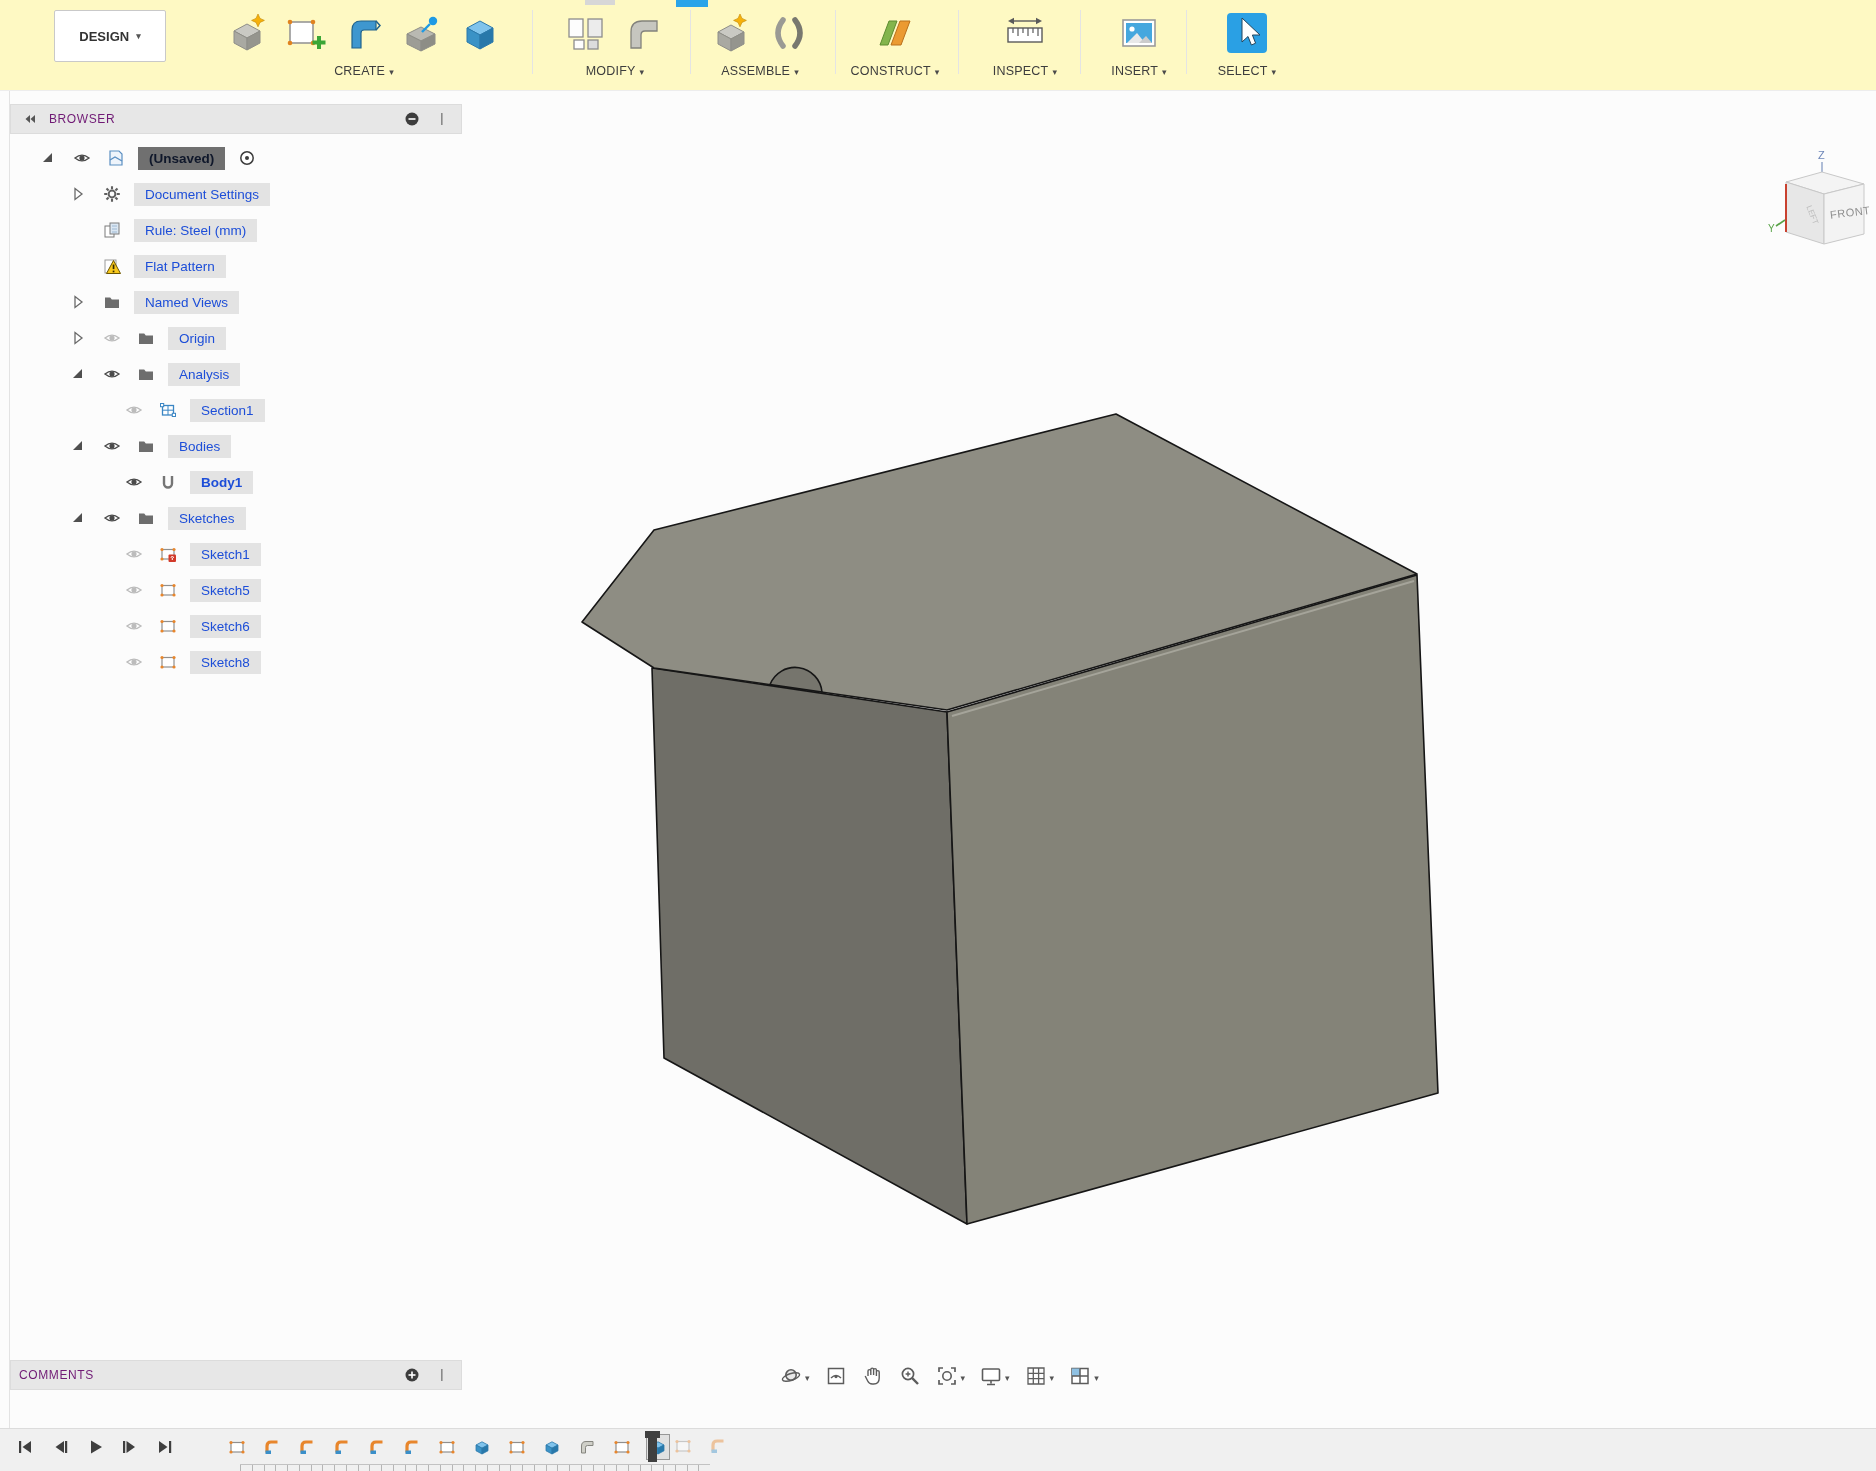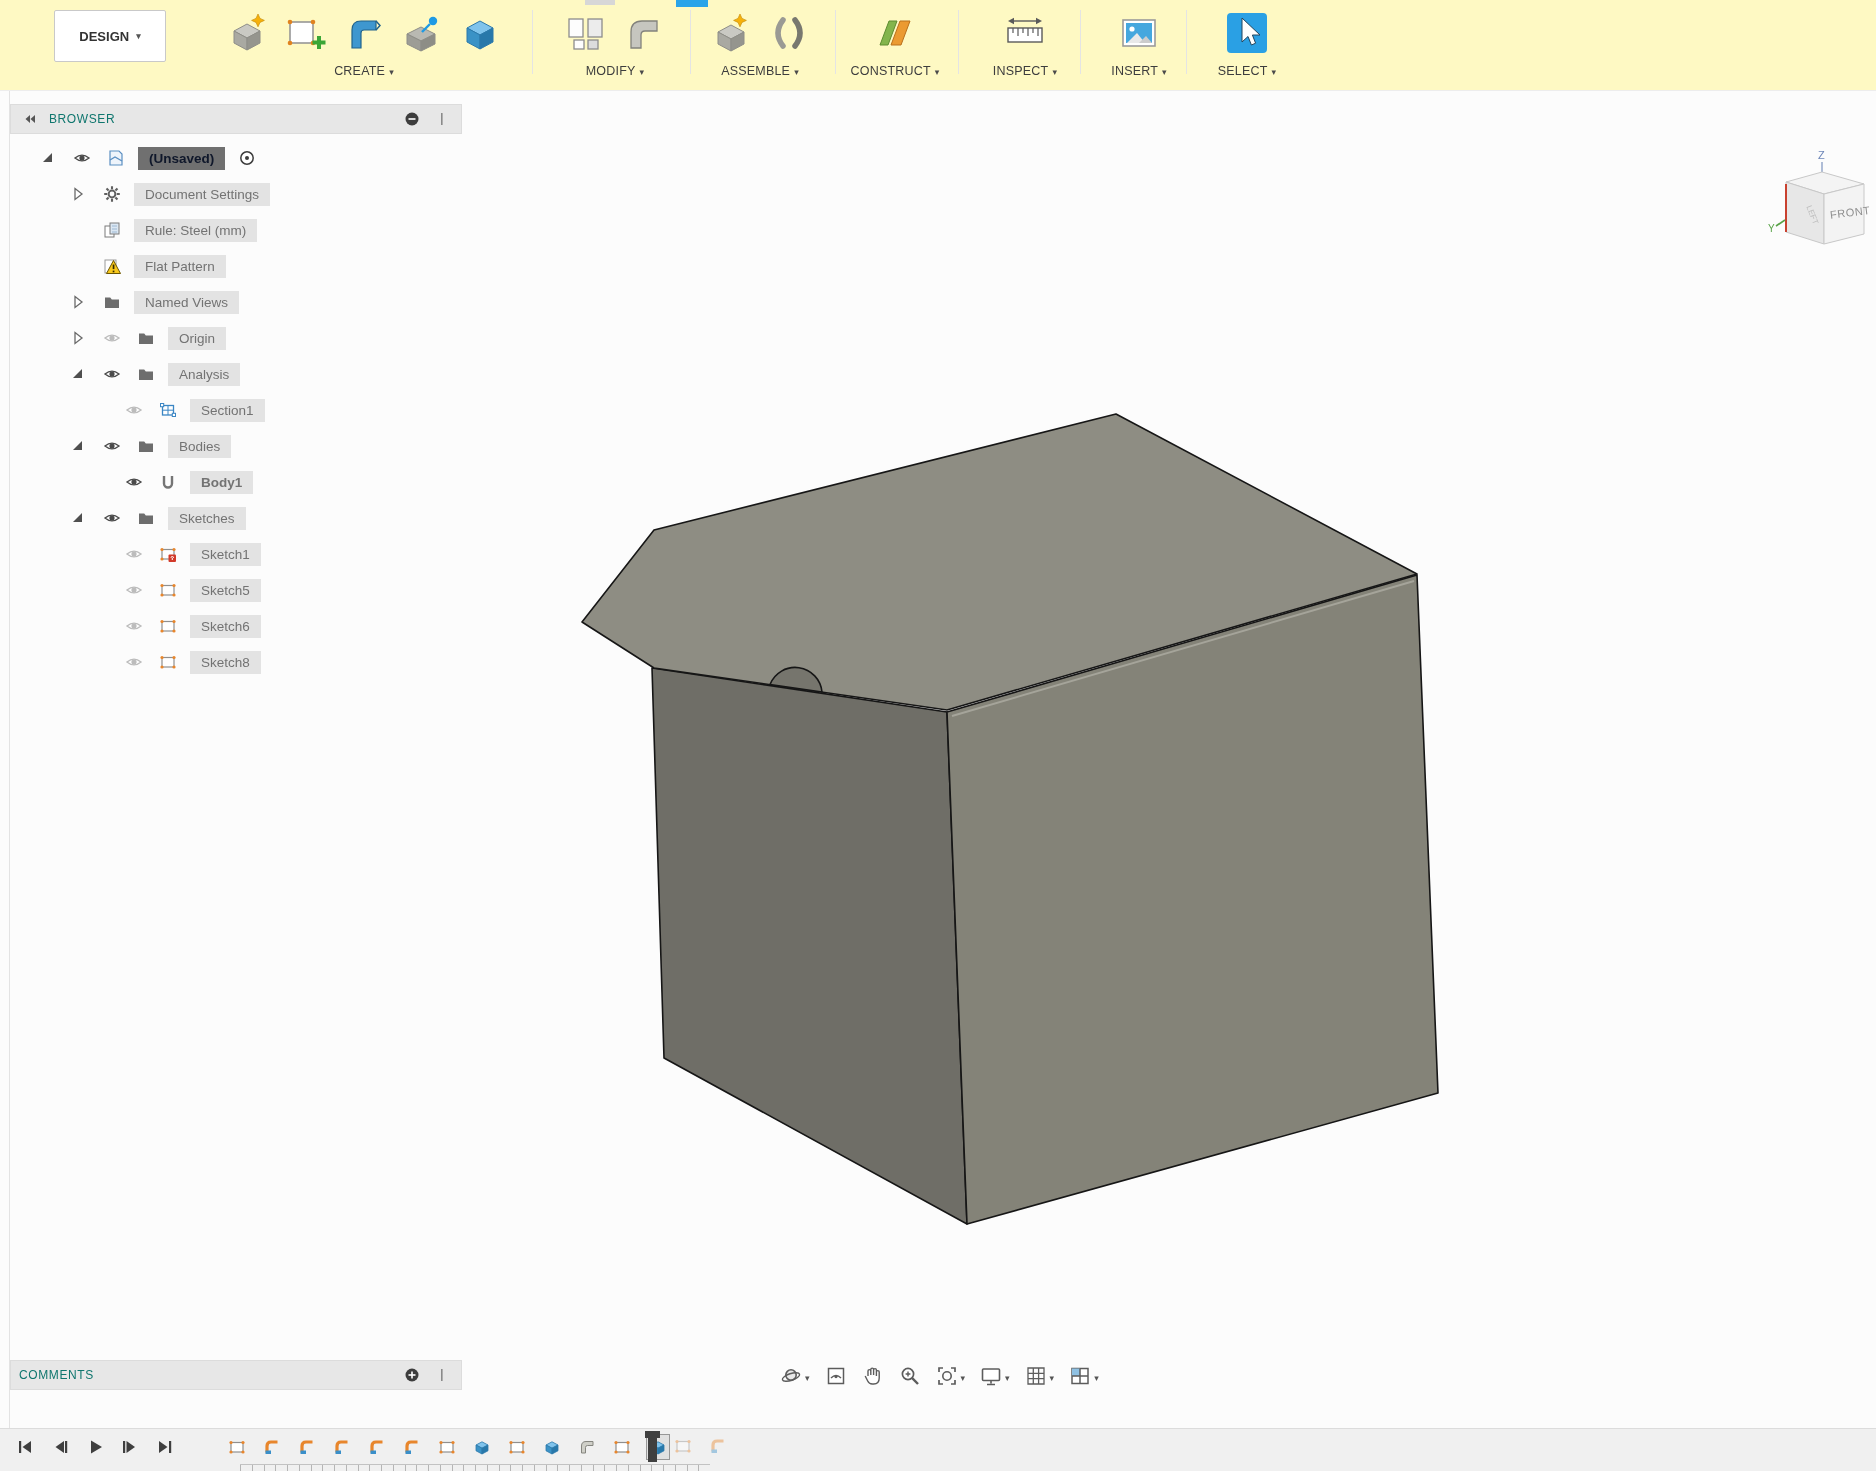--- a/index.html
+++ b/index.html
@@ -14,27 +14,27 @@
   .tb-section{position:absolute;top:4px;height:84px}
   .tb-icons{display:flex;align-items:center;justify-content:center;gap:12px;height:58px}
   .tb-icon{width:46px;height:46px;display:flex;align-items:center;justify-content:center;border-radius:3px}
   .tb-label{margin-top:2px;text-align:center;font-size:12.5px;color:#3d3d3d;letter-spacing:.2px}
   .tb-label .caret{font-size:9px;color:#4a4a4a;margin-left:4px}
   .tb-sep{position:absolute;top:10px;height:64px;width:1px;background:#e4e4e4}
   .tab-frag{position:absolute;top:0;z-index:21}
   
   .browser{position:absolute;left:10px;top:104px;width:452px;z-index:15}
   .panel-header{height:28px;background:#e7e7e7;border:1px solid #dcdcdc;display:flex;align-items:center;
-       padding:0 8px;gap:8px;color:#0f766e;font-size:12px;letter-spacing:.6px}
+       padding:0 8px;gap:8px;color:#701a75;font-size:12px;letter-spacing:.6px}
   .panel-header .ph-title{flex:1}
   .tree{margin-top:6px}
   .tree-row{height:36px;display:flex;align-items:center;gap:10px}
   .slot{width:24px;height:24px;display:flex;align-items:center;justify-content:center;flex:0 0 24px}
   .slot.narrow{flex:0 0 22px;width:22px}
-  .row-label{background:#e3e3e3;padding:4px 11px;font-size:13.5px;color:#737373;white-space:nowrap}
+  .row-label{background:#e3e3e3;padding:4px 11px;font-size:13.5px;color:#1d4ed8;white-space:nowrap}
   .row-label.root-label{background:#707070;color:#0f172a;font-weight:bold}
   
   .viewcube{position:absolute;left:1764px;top:146px;z-index:15}
   
   .comments-bar{position:absolute;left:10px;top:1360px;width:452px;z-index:15}
   
   .navbar{position:absolute;left:780px;top:1362px;height:32px;display:flex;align-items:center;gap:15px;z-index:15}
   .nav-tool{display:flex;align-items:center;gap:3px}
   .nav-tool .caret{font-size:9px;color:#555}
   

